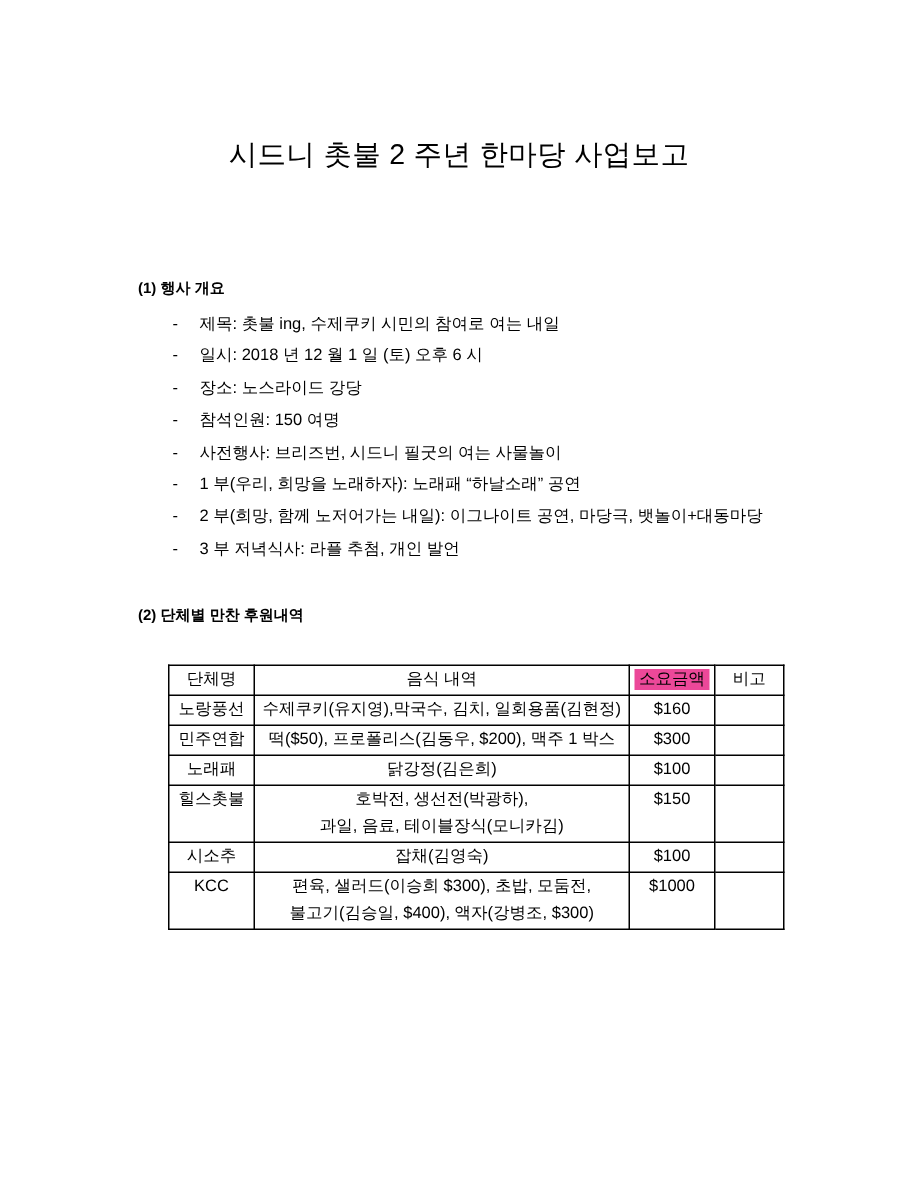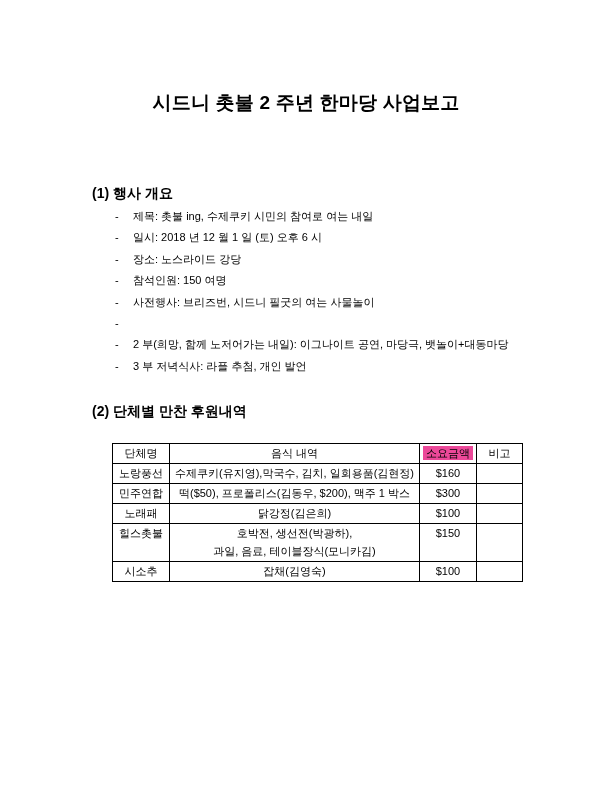--- a/index.html
+++ b/index.html
@@ -12,28 +12,28 @@
     color: #000000;
     overflow: hidden;
   }
   .title {
     position: absolute;
     top: 90px;
     left: 0;
     width: 612px;
     text-align: center;
     font-size: 19px;
-    font-weight: bold;
+    font-weight: normal;
     margin: 0;
     letter-spacing: 0.2px;
   }
   .s-heading {
     position: absolute;
     left: 92px;
-    font-size: 14px;
+    font-size: 10px;
     font-weight: bold;
   }
   .s1 { top: 185px; }
   .s2 { top: 403px; }
   .list {
     position: absolute;
     top: 206px;
     left: 115px;
     width: 440px;
   }
@@ -102,20 +102,21 @@
     <div class="li">
         <span class="dash">-</span>
         <span>참석인원: 150 여명</span>
       </div>
     <div class="li">
         <span class="dash">-</span>
         <span>사전행사: 브리즈번, 시드니 필굿의 여는 사물놀이</span>
       </div>
     <div class="li">
         <span class="dash">-</span>
+        <span>1 부(우리, 희망을 노래하자): 노래패 “하날소래” 공연</span>
       </div>
     <div class="li">
         <span class="dash">-</span>
         <span>2 부(희망, 함께 노저어가는 내일): 이그나이트 공연, 마당극, 뱃놀이+대동마당</span>
       </div>
     <div class="li">
         <span class="dash">-</span>
         <span>3 부 저녁식사: 라플 추첨, 개인 발언</span>
       </div>
   </div>
@@ -164,16 +165,25 @@
         </td>
         <td>$150</td>
         <td></td>
       </tr>
       <tr class="r-single">
         <td>시소추</td>
         <td>잡채(김영숙)</td>
         <td>$100</td>
         <td></td>
       </tr>
+      <tr class="r-double">
+        <td>KCC</td>
+        <td>
+          <div>편육, 샐러드(이승희 $300), 초밥, 모둠전,</div>
+          <div>불고기(김승일, $400), 액자(강병조, $300)</div>
+        </td>
+        <td>$1000</td>
+        <td></td>
+      </tr>
     </tbody>
   </table>
 
 </div>
 
 </body></html>

